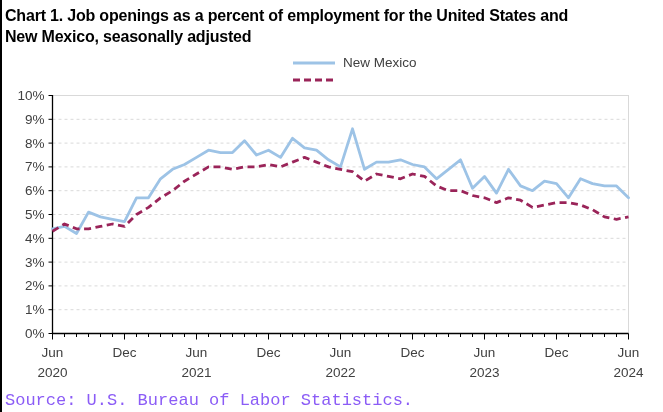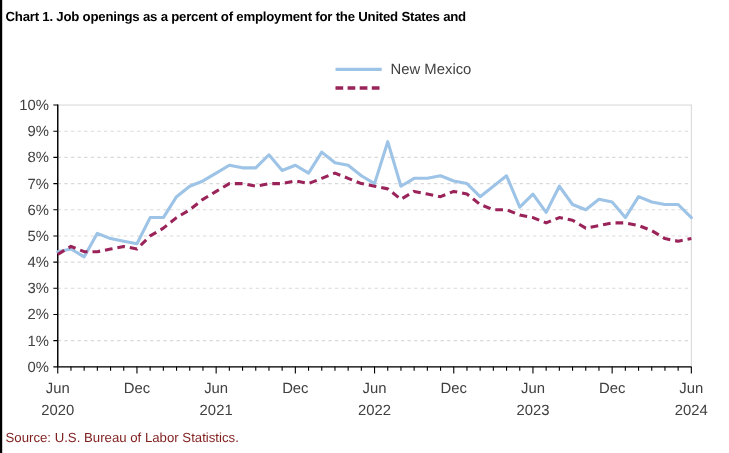--- a/index.html
+++ b/index.html
@@ -7,46 +7,47 @@
     position:relative;
     width:663px;height:412px;
     background:#ffffff;
     border-left:2px solid #000;
     font-family:"Liberation Sans", sans-serif;
     overflow:hidden;
     box-sizing:border-box;
   }
   #chart-title{
     position:absolute;left:3px;top:5px;
-    font-size:12px;font-weight:700;color:#000;
+    font-size:16px;font-weight:700;color:#000;
     line-height:21px;letter-spacing:-0.2px;
     white-space:nowrap;
   }
   #legend{
-    position:absolute;left:302px;top:56px;
+    position:absolute;left:290px;top:56px;
     display:flex;flex-direction:column;gap:3px;
   }
   .legend-row{display:flex;align-items:center;height:14px;}
   .legend-row svg{display:block;}
   .legend-label{
     margin-left:7px;font-size:13.5px;color:#404040;line-height:14px;
   }
   #chart-svg{position:absolute;left:0;top:0;}
   #source-line{
     position:absolute;left:3px;top:391px;
-    font-size:12px;color:#7f1d1d;
+    font-size:17px;color:#8b5cf6;font-family:Liberation Mono, monospace;
   }
 </style>
 </head>
 <body>
 
 <div id="figure">
 
   <div id="chart-title">
     <div>Chart 1. Job openings as a percent of employment for the United States and</div>
+    <div>New Mexico, seasonally adjusted</div>
   </div>
 
   <div id="legend">
     <div class="legend-row">
       <svg width="44" height="6">
         <line id="swatch-0" x1="1" y1="3" x2="43" y2="3" stroke-width="3" stroke="#9DC3E6"></line>
       </svg>
       <span class="legend-label">New Mexico</span>
     </div>
     <div class="legend-row">

